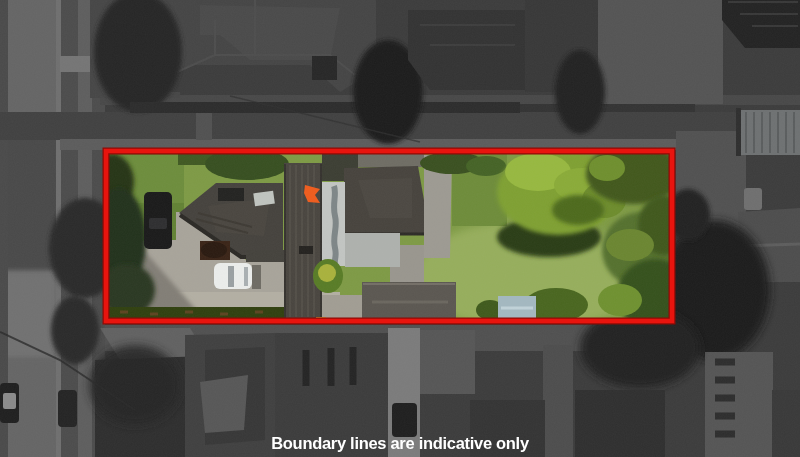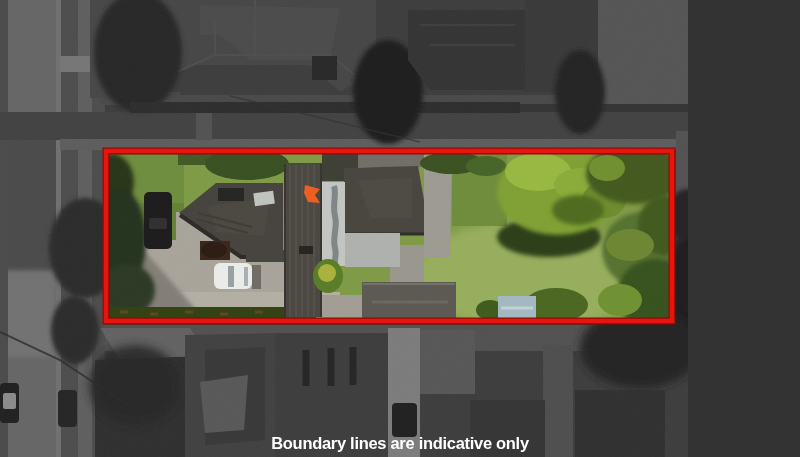--- a/index.html
+++ b/index.html
@@ -1,16 +1,16 @@
 <!DOCTYPE html>
 <html><head>
 <meta charset="utf-8">
 <style>
   html,body{margin:0;padding:0;background:#333;}
-  .stage{position:relative;width:688px;height:457px;overflow:hidden;font-family:"Liberation Sans",sans-serif;}
+  .stage{position:relative;width:800px;height:457px;overflow:hidden;font-family:"Liberation Sans",sans-serif;}
   svg{display:block;}
 </style>
 </head>
 <body>
 <div class="stage">
 <svg width="800" height="457" viewBox="0 0 800 457">
 <defs>
   <filter id="grain" x="0" y="0" width="100%" height="100%">
           <feTurbulence type="fractalNoise" baseFrequency="0.9" numOctaves="2" result="n"></feTurbulence>
           <feColorMatrix in="n" type="matrix" values="0 0 0 0 0.5  0 0 0 0 0.5  0 0 0 0 0.5  0 0 0 1 0"></feColorMatrix>

